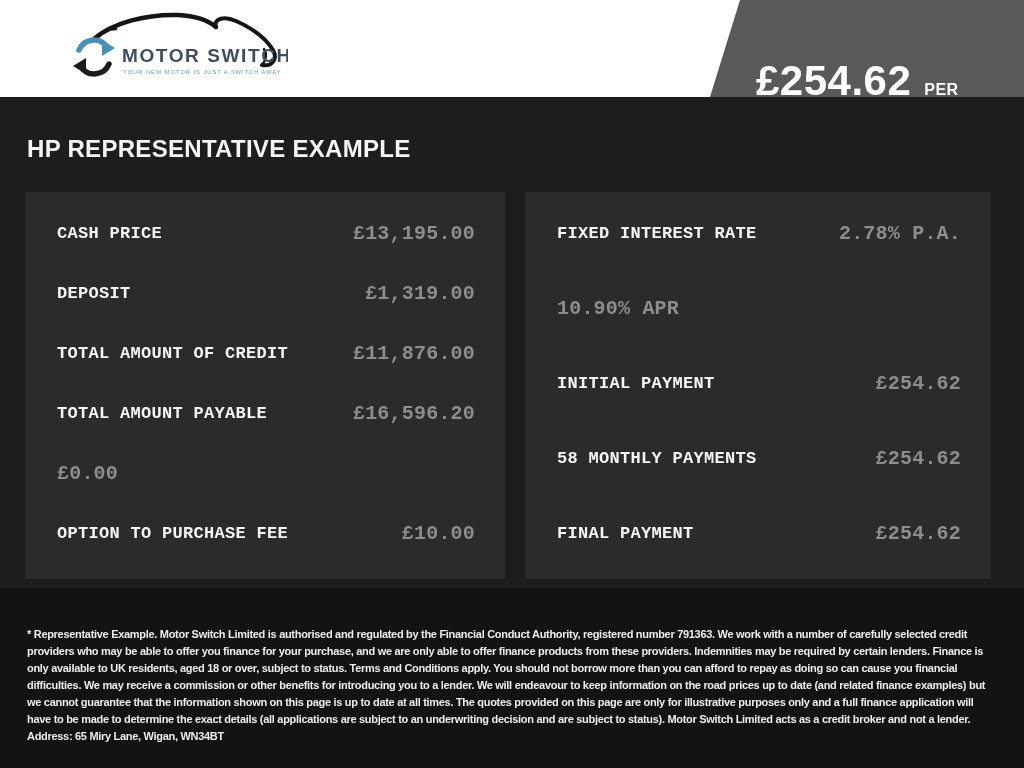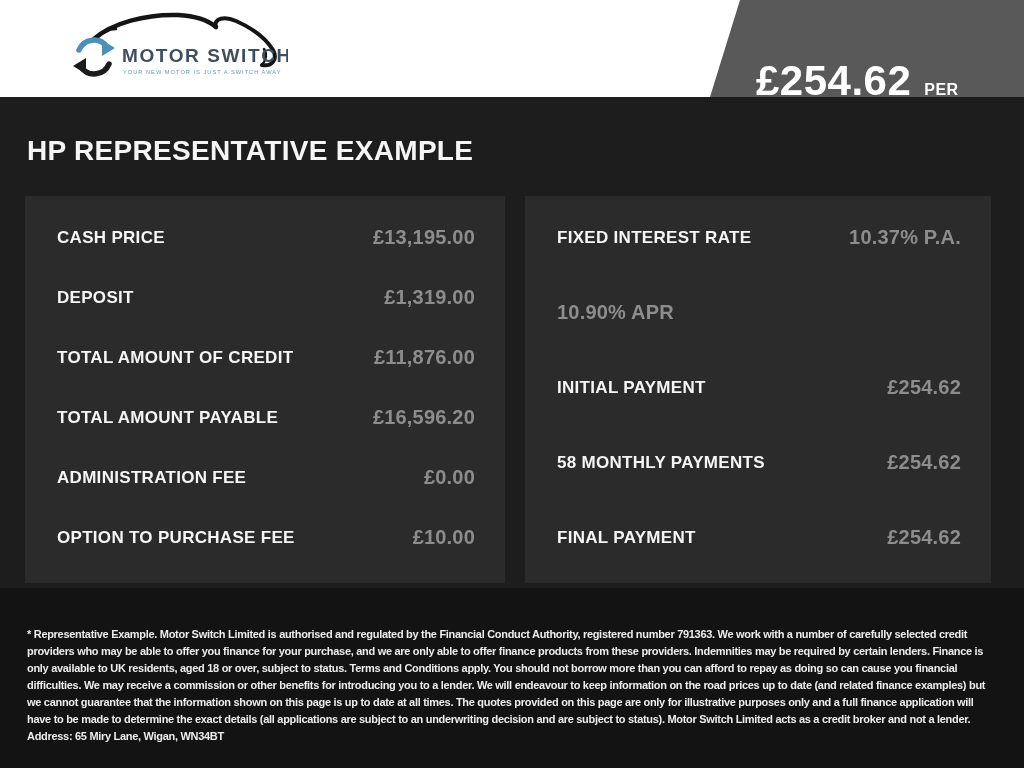--- a/index.html
+++ b/index.html
@@ -28,32 +28,32 @@
     color:#ffffff;font-size:42px;font-weight:700;letter-spacing:0.5px;line-height:1;
   }
   .price-suffix{
     color:#ffffff;font-size:16px;font-weight:700;margin-left:13px;letter-spacing:0.4px;
   }
 
   
   .page-title{
     margin:38px 0 0 27px;
     color:var(--label-color,#f5f5f5);
-    font-size:28px;font-weight:700;letter-spacing:0.3px;
+    font-size:24px;font-weight:700;letter-spacing:0.3px;
   }
 
   
   .panels{
     display:flex;margin:29px 24px 0 25px;gap:20px;
   }
   .panel{
     background:var(--panel-bg,#2b2b2b);
     height:387px;box-sizing:border-box;
     padding:30px 30px 34px 32px;
-    display:flex;flex-direction:column;justify-content:space-between;
+    display:flex;flex-direction:column;justify-content:space-between;font-family:Liberation Mono, monospace;
   }
   .panel-left{width:480px;}
   .panel-right{width:466px;text-align:center;}
   .frow{display:flex;justify-content:space-between;align-items:center;}
   .frow .flabel{
     color:var(--label-color,#f5f5f5);
     font-size:17px;font-weight:700;letter-spacing:0.3px;
   }
   .frow .fvalue{
     color:var(--value-color,#8d8d8d);
@@ -121,33 +121,32 @@
     </div>
     <div class="frow">
       <span class="flabel">TOTAL AMOUNT OF CREDIT</span>
       <span class="fvalue">£11,876.00</span>
     </div>
     <div class="frow">
       <span class="flabel">TOTAL AMOUNT PAYABLE</span>
       <span class="fvalue">£16,596.20</span>
     </div>
     <div class="frow">
-      <span class="flabel">ADMINISTRATION FEE</span>
       <span class="fvalue">£0.00</span>
     </div>
     <div class="frow">
       <span class="flabel">OPTION TO PURCHASE FEE</span>
       <span class="fvalue">£10.00</span>
     </div>
   </div>
 
   <div class="panel panel-right">
     <div class="frow">
       <span class="flabel">FIXED INTEREST RATE</span>
-      <span class="fvalue">10.37% P.A.</span>
+      <span class="fvalue">2.78% P.A.</span>
     </div>
     <div class="frow">
       <span class="fvalue">10.90% APR</span>
     </div>
     <div class="frow">
       <span class="flabel">INITIAL PAYMENT</span>
       <span class="fvalue">£254.62</span>
     </div>
     <div class="frow">
       <span class="flabel">58 MONTHLY PAYMENTS</span>

